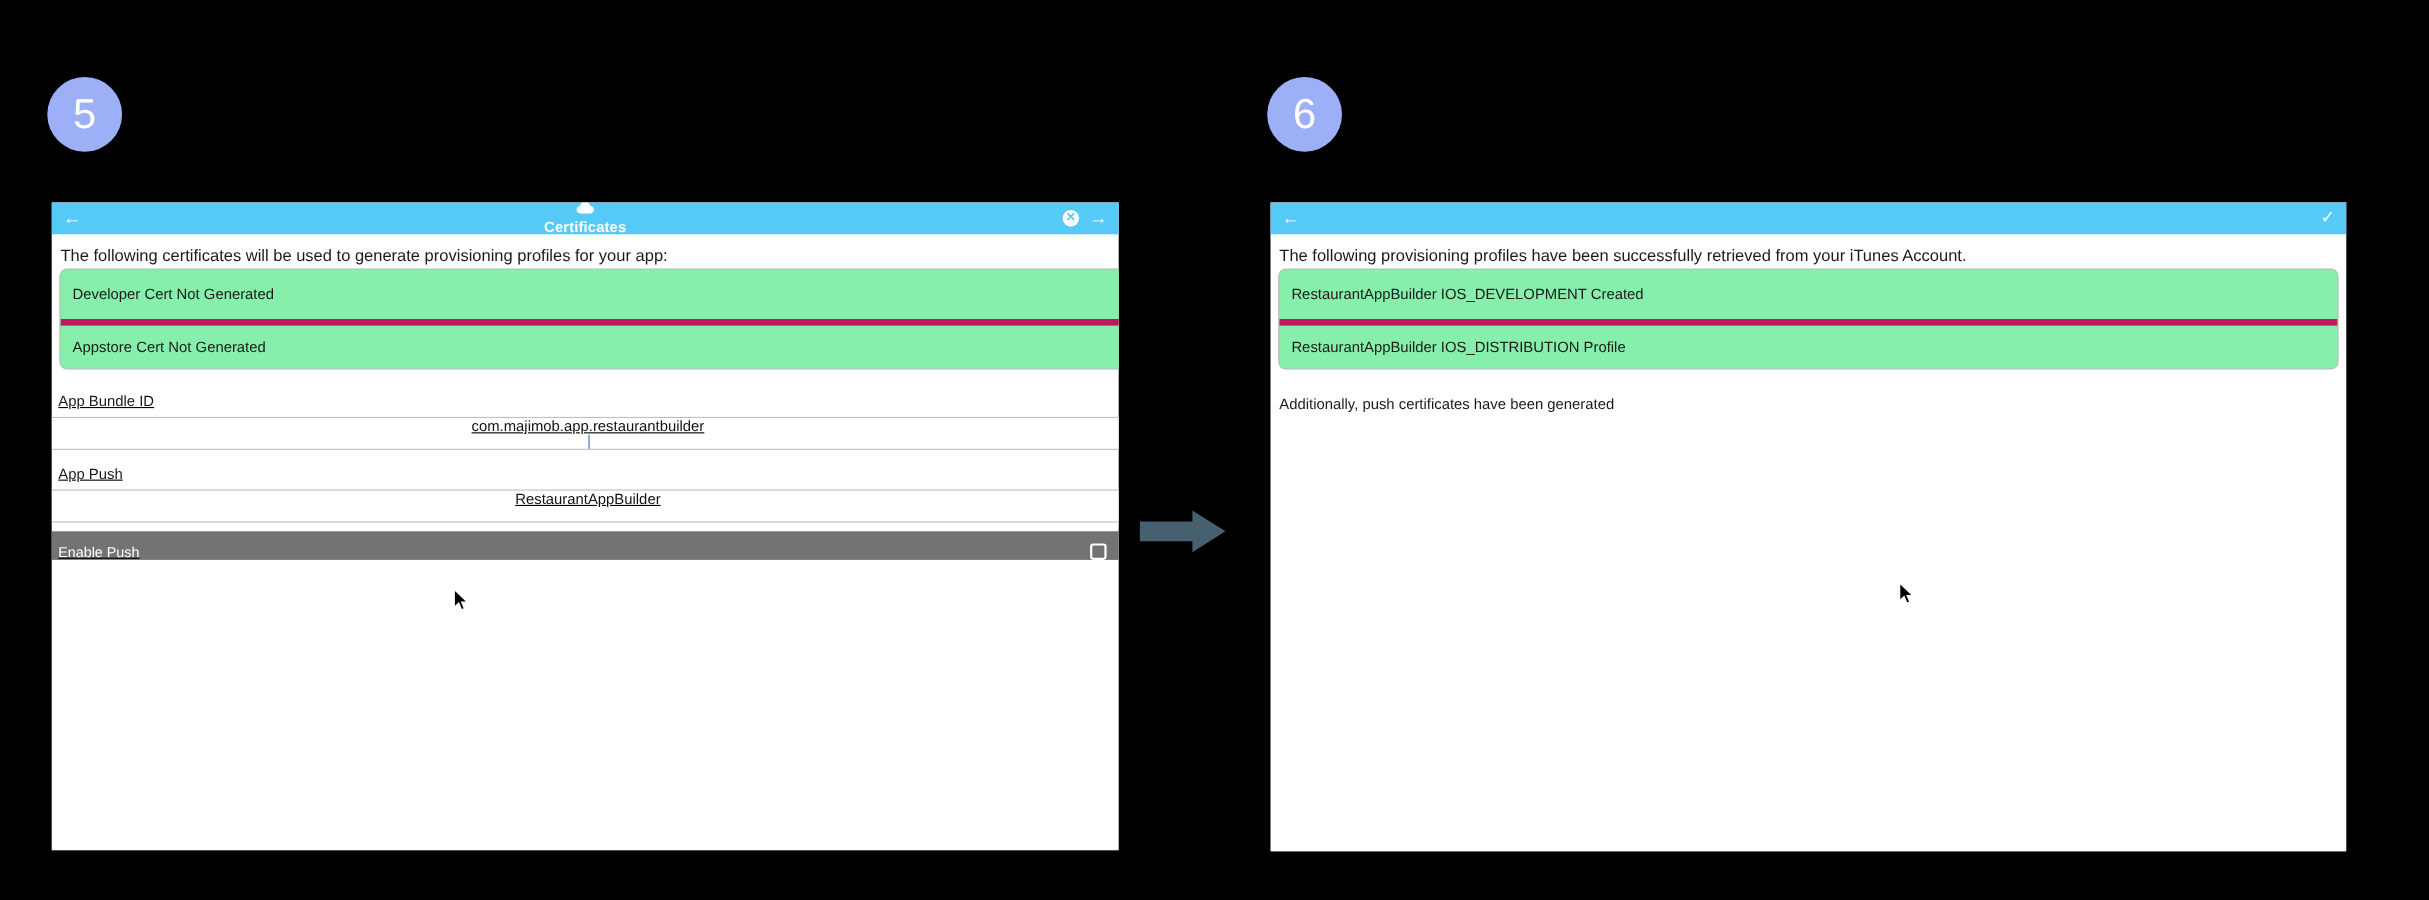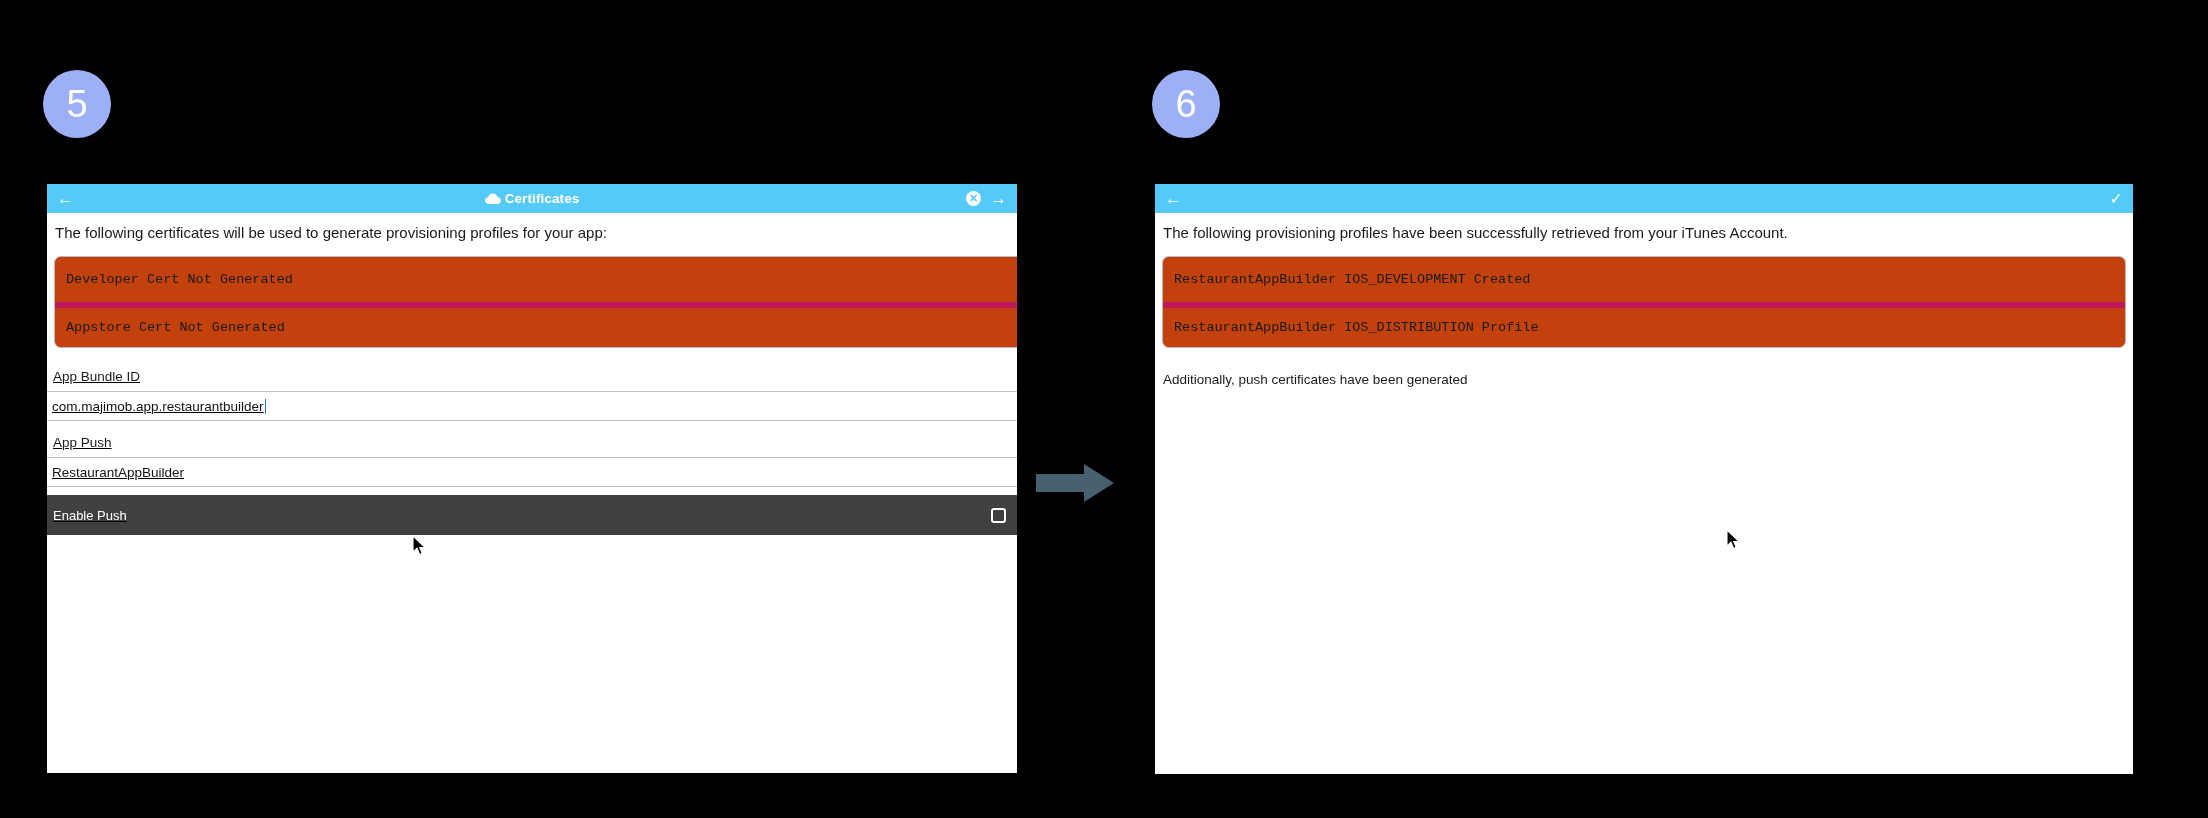--- a/index.html
+++ b/index.html
@@ -69,20 +69,21 @@
     text-align: center;
     color: #ffffff;
     font-size: 13.5px;
     font-weight: bold;
     letter-spacing: 0.1px;
     display: flex;
     align-items: center;
     justify-content: center;
     gap: 4px;
     pointer-events: none;
+    flex-direction: column;
   }
   .tb-title .label { }
   .icon-back, .icon-fwd {
     color: #ffffff;
     font-size: 17px;
     line-height: 1;
     position: relative;
     z-index: 2;
   }
   .tb-right {
@@ -121,26 +122,25 @@
   }
   .intro-text {
     font-size: 15px;
     color: #1a1a1a;
     padding: 11px 0 0 8px;
     line-height: 1.2;
   }
 
   
   .list-card {
-    margin: 14px 7px 0 7px;
+    margin: 2px 7px 0 7px;
     border: 1px solid #b9b9b9;
     border-radius: 7px;
-    background: #c2410c;
+    background: #86efac;
     overflow: hidden;
-    font-family: Liberation Mono, monospace;
   }
   #panel-left .list-card {
     margin-right: -9px;   
   }
   .list-row {
     height: 45px;
     display: flex;
     align-items: center;
     padding-left: 11px;
     font-size: 13.5px;
@@ -166,36 +166,37 @@
     border-top: 1px solid #bfbfbf;
     border-bottom: 1px solid #bfbfbf;
     display: flex;
     align-items: center;
     padding-left: 5px;
     font-size: 13.5px;
     color: #111111;
     background: #ffffff;
     box-sizing: border-box;
     position: relative;
+    flex-direction: column;
   }
   .caret {
     display: inline-block;
     width: 1px;
     height: 15px;
     background: #2a6fd6;
     margin-left: 1px;
   }
   .spacer-gap { height: 14px; }
 
   
   .push-row {
-    height: 40px;
-    background: #404040;
-    display: flex;
-    align-items: center;
+    height: 26px;
+    background: #737373;
+    display: flex;
+    align-items: flex-end;
     justify-content: space-between;
     padding: 0 11px 0 6px;
     margin-top: 8px;
     box-sizing: border-box;
   }
   #panel-left .push-row { margin-right: -9px; }
   .push-label {
     color: #ffffff;
     font-size: 13px;
   }

